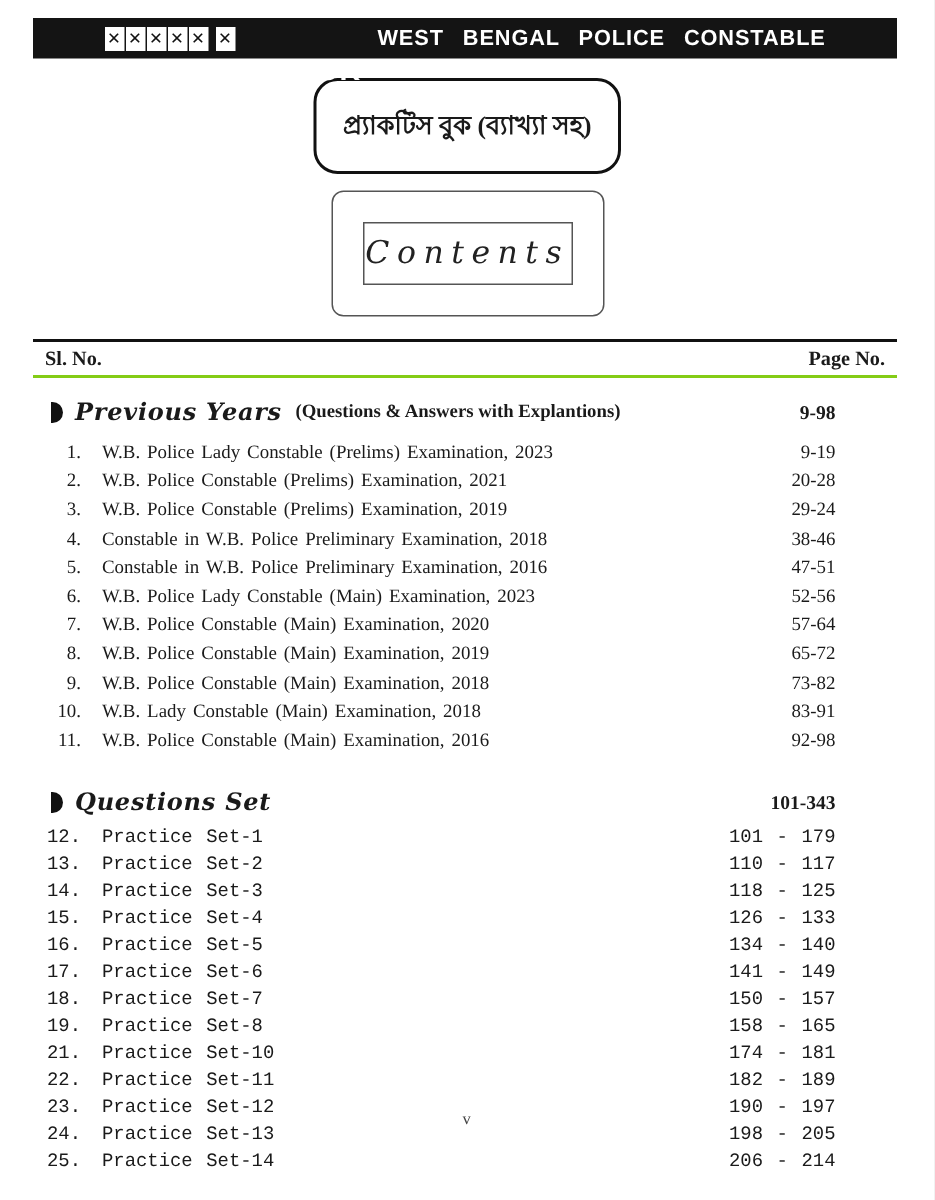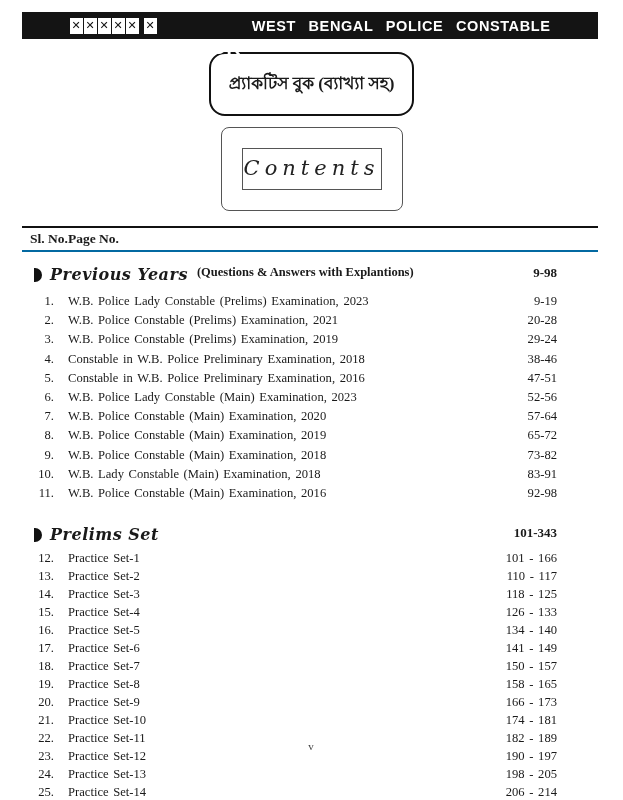--- a/index.html
+++ b/index.html
@@ -32,44 +32,44 @@
     width:140px;margin:11px auto 0;border:1.5px solid #555;border-radius:8px;padding:20px;
   }
   .contents-inner{
     border:1px solid #555;text-align:center;padding:7px 0 9px;
   }
   .contents-text{
     font-family:"DejaVu Serif",serif;font-style:italic;font-size:21px;letter-spacing:5px;color:#222;
   }
   
   .thead{
-    margin:15px 25px 0 22px;border-top:2px solid #111;border-bottom:2px solid #0369a1;
-    display:flex;align-items:center;
+    margin:15px 25px 0 22px;border-top:2px solid #111;border-bottom:2px solid #84cc16;
+    display:flex;justify-content:space-between;align-items:center;
     padding:3px 8px 3px 8px;font-weight:bold;font-size:13.5px;
   }
   
   .toc{margin-left:22px;margin-right:66px;}
-  .sec-head{display:flex;align-items:flex-start;padding-left:12px;}
+  .sec-head{display:flex;align-items:center;padding-left:12px;}
   .sec-head.first{margin-top:13px;}
   .sec-head.second{margin-top:22px;}
   .marker{
     display:inline-block;width:8px;height:14px;background:#111;
     border-radius:0 8px 8px 0;margin-right:8px;align-self:center;
   }
   .sec-title{
     font-family:"DejaVu Serif",serif;font-style:italic;font-weight:bold;
     font-size:16px;letter-spacing:.5px;
   }
   .sec-sub{font-weight:bold;font-size:12.5px;margin-left:9px;}
   .sec-range{margin-left:auto;font-weight:bold;font-size:13px;}
   
   .rows{margin-top:8px;}
   .rows.practice{margin-top:5px;}
   .row{display:flex;align-items:center;height:19.2px;font-size:12.6px;word-spacing:1.5px;}
-  .rows.practice .row{height:18px;}
+  .rows.practice .row{height:18px;font-family:Liberation Mono, monospace;}
   .row .no{width:32px;text-align:right;flex:0 0 auto;}
   .row .ttl{margin-left:14px;flex:1 1 auto;white-space:nowrap;overflow:hidden;}
   .row .pg{flex:0 0 auto;text-align:right;min-width:64px;}
   
   .folio{
     position:absolute;top:740px;left:0;width:100%;text-align:center;
     font-size:11px;color:#444;letter-spacing:1px;
   }
 </style>
 </head>
@@ -164,28 +164,28 @@
         </div>
         <div class="row">
           <span class="no">11.</span>
           <span class="ttl">W.B. Police Constable (Main) Examination, 2016</span>
           <span class="pg">92-98</span>
         </div>
       </div>
 
     <div class="sec-head second">
       <span class="marker"></span>
-      <span class="sec-title">Prelims Set</span>
+      <span class="sec-title">Questions Set</span>
       <span class="sec-range">101-343</span>
     </div>
     <div class="rows practice">
         <div class="row">
           <span class="no">12.</span>
           <span class="ttl">Practice Set-1</span>
-          <span class="pg">101 - 166</span>
+          <span class="pg">101 - 179</span>
         </div>
         <div class="row">
           <span class="no">13.</span>
           <span class="ttl">Practice Set-2</span>
           <span class="pg">110 - 117</span>
         </div>
         <div class="row">
           <span class="no">14.</span>
           <span class="ttl">Practice Set-3</span>
           <span class="pg">118 - 125</span>
@@ -209,25 +209,20 @@
           <span class="no">18.</span>
           <span class="ttl">Practice Set-7</span>
           <span class="pg">150 - 157</span>
         </div>
         <div class="row">
           <span class="no">19.</span>
           <span class="ttl">Practice Set-8</span>
           <span class="pg">158 - 165</span>
         </div>
         <div class="row">
-          <span class="no">20.</span>
-          <span class="ttl">Practice Set-9</span>
-          <span class="pg">166 - 173</span>
-        </div>
-        <div class="row">
           <span class="no">21.</span>
           <span class="ttl">Practice Set-10</span>
           <span class="pg">174 - 181</span>
         </div>
         <div class="row">
           <span class="no">22.</span>
           <span class="ttl">Practice Set-11</span>
           <span class="pg">182 - 189</span>
         </div>
         <div class="row">

